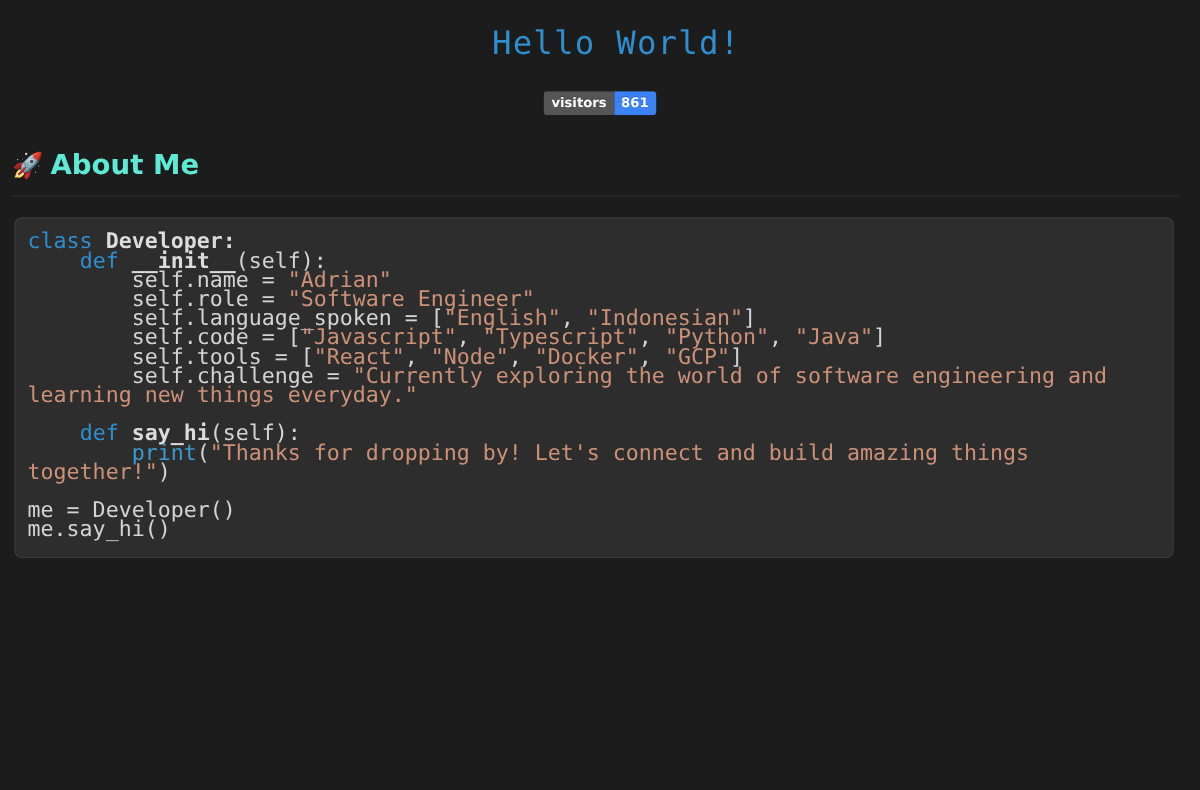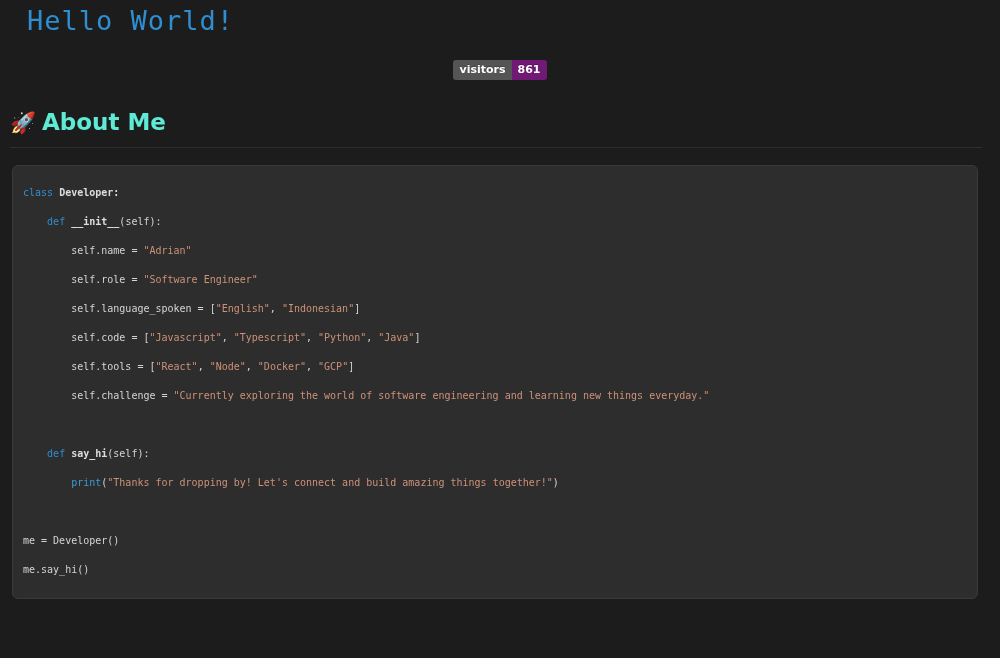--- a/index.html
+++ b/index.html
@@ -16,22 +16,22 @@
 
   .page {
     position: relative;
     width: 1000px;
     height: 658px;
     background: #1c1c1c;
   }
 
   
   .title-row {
-    text-align: left;
-    padding-top: 4px;
+    text-align: center;
+    padding-top: 20px;
     margin-left: 27px;
   }
   .page-title {
     font-family: "DejaVu Sans Mono", "Liberation Mono", monospace;
     font-size: 27px;
     font-weight: normal;
     color: #2f8ed0;
     letter-spacing: 1px;
     margin: 0;
     line-height: 34px;
@@ -54,21 +54,21 @@
     line-height: 20px;
     vertical-align: middle;
   }
   .badge-label {
     background: #555555;
     color: #ffffff;
     padding: 0 6px;
     text-shadow: 0 -1px 0 rgba(0,0,0,.25);
   }
   .badge-value {
-    background: #701a75;
+    background: #3b82f6;
     color: #ffffff;
     padding: 0 6px;
     text-shadow: 0 -1px 0 rgba(0,0,0,.25);
   }
 
   
   .section {
     margin-top: 28px;
     padding: 0 14px 0 10px;
   }
@@ -100,22 +100,22 @@
   .code-wrap {
     margin: 17px 22px 0 12px;
     background: #2d2d2d;
     border: 1px solid #3a3a3a;
     border-radius: 6px;
     padding: 12px 10px 14px 10px;
   }
   pre.code {
     margin: 0;
     font-family: "DejaVu Sans Mono", "Liberation Mono", monospace;
-    font-size: 10px;
-    line-height: 29px;
+    font-size: 18px;
+    line-height: 16px;
     color: #d4d4d4;
     white-space: pre-wrap;
     word-break: normal;
     overflow-wrap: break-word;
     tab-size: 4;
   }
   .tok-kw   { color: #2f8ed0; }
   .tok-fn   { color: #dcdcdc; font-weight: bold; }
   .tok-bi   { color: #3d9ad1; }
   .tok-str  { color: #cd9178; }

